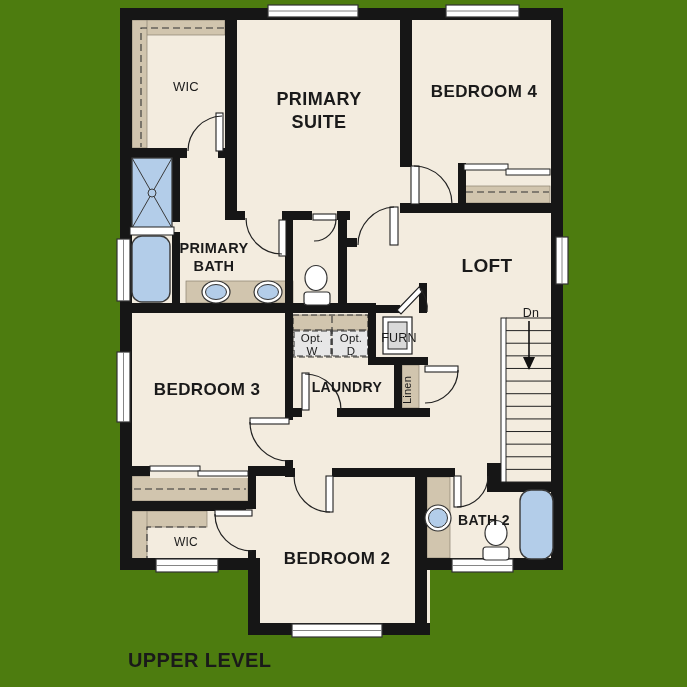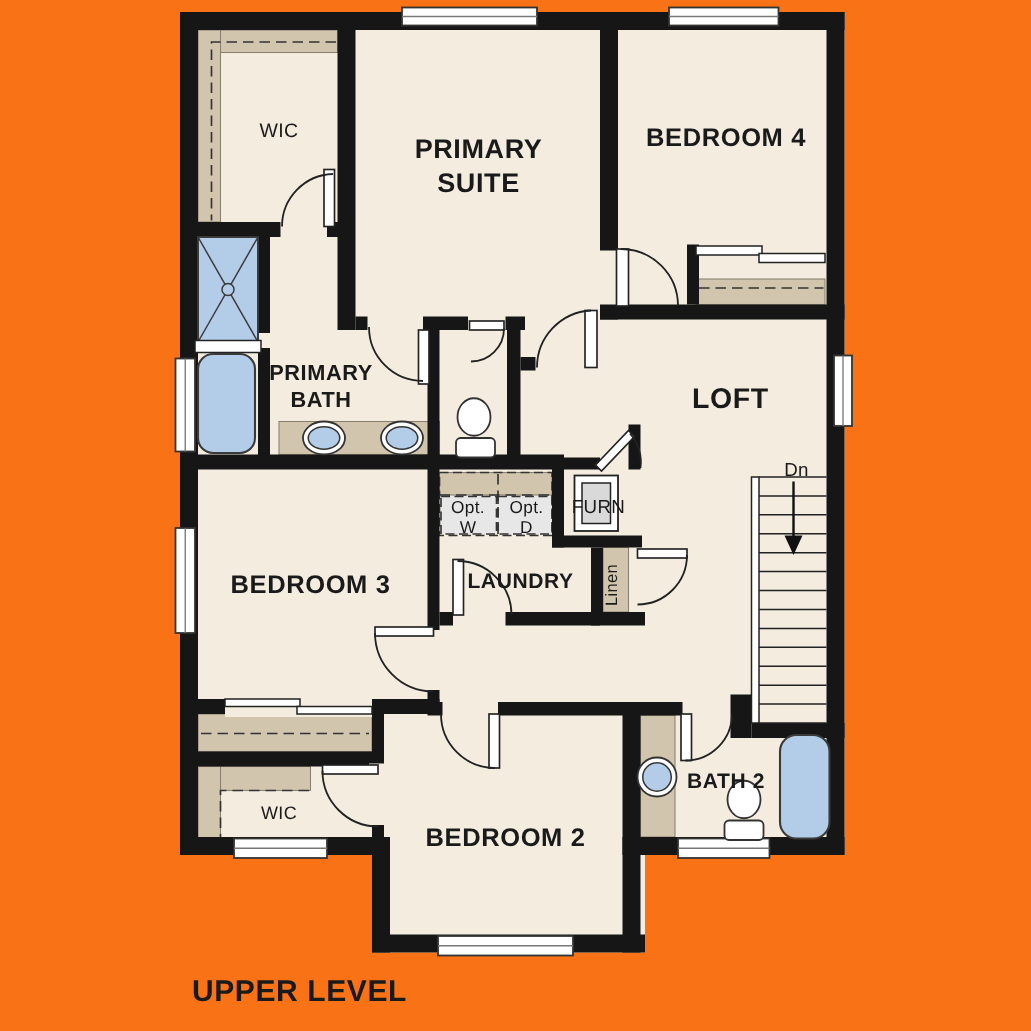--- a/index.html
+++ b/index.html
@@ -1,16 +1,16 @@
 <!DOCTYPE html>
 <html><head>
 <meta charset="utf-8">
 <style>
   html,body{margin:0;padding:0;background:#ffffff;}
-  .stage{position:relative;width:687px;height:687px;background:#f97316;overflow:hidden;
+  .stage{position:relative;width:687px;height:687px;background:#4d7c0f;overflow:hidden;
          font-family:"Liberation Sans",sans-serif;}
   svg text{font-family:"Liberation Sans",sans-serif;fill:#1a1a1a;}
 </style>
 </head>
 <body>
 
 <div class="stage">
   <svg width="687" height="687" viewBox="0 0 687 687">
       <rect x="120" y="8" width="443" height="562" fill="#f3ecdf"></rect>
       <rect x="248" y="468" width="182" height="167" fill="#f3ecdf"></rect>

